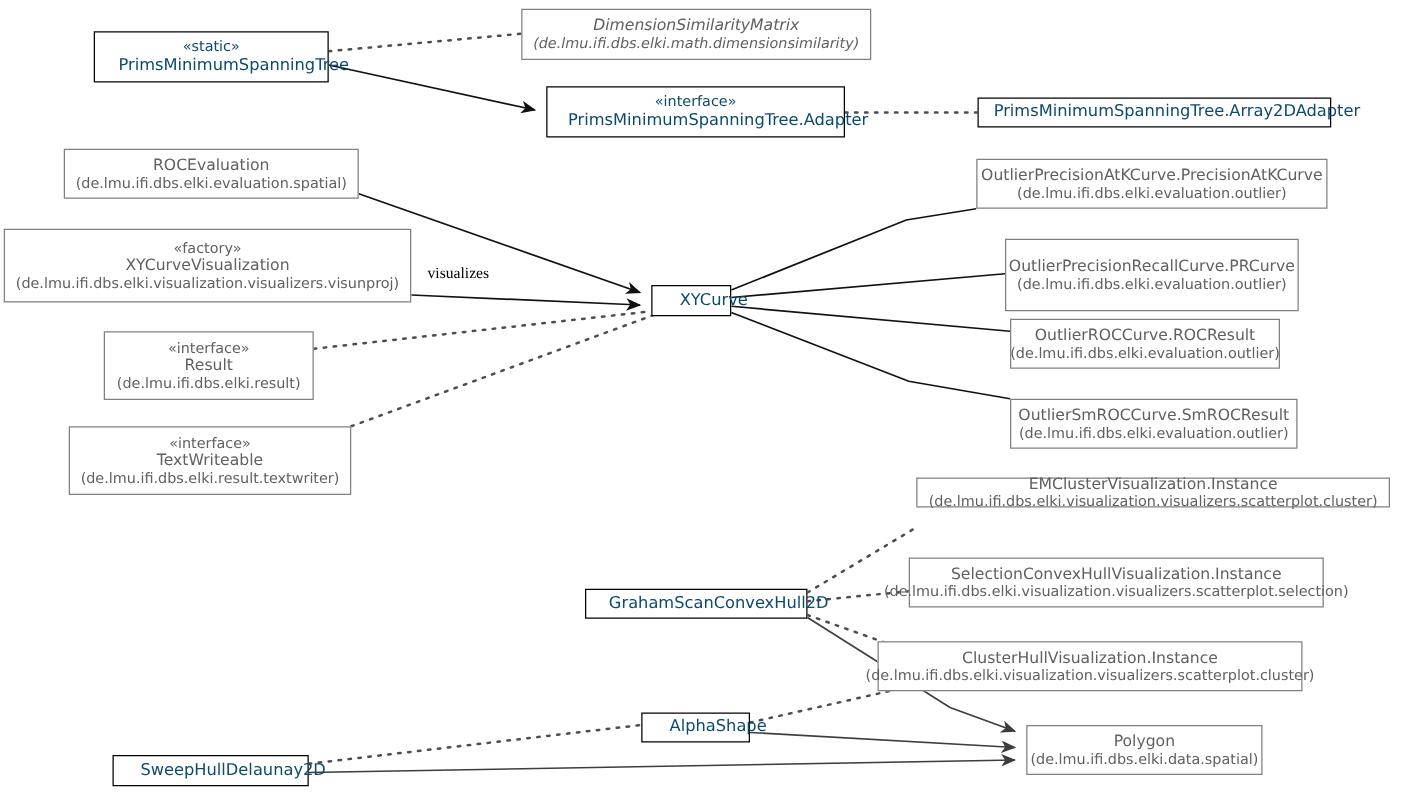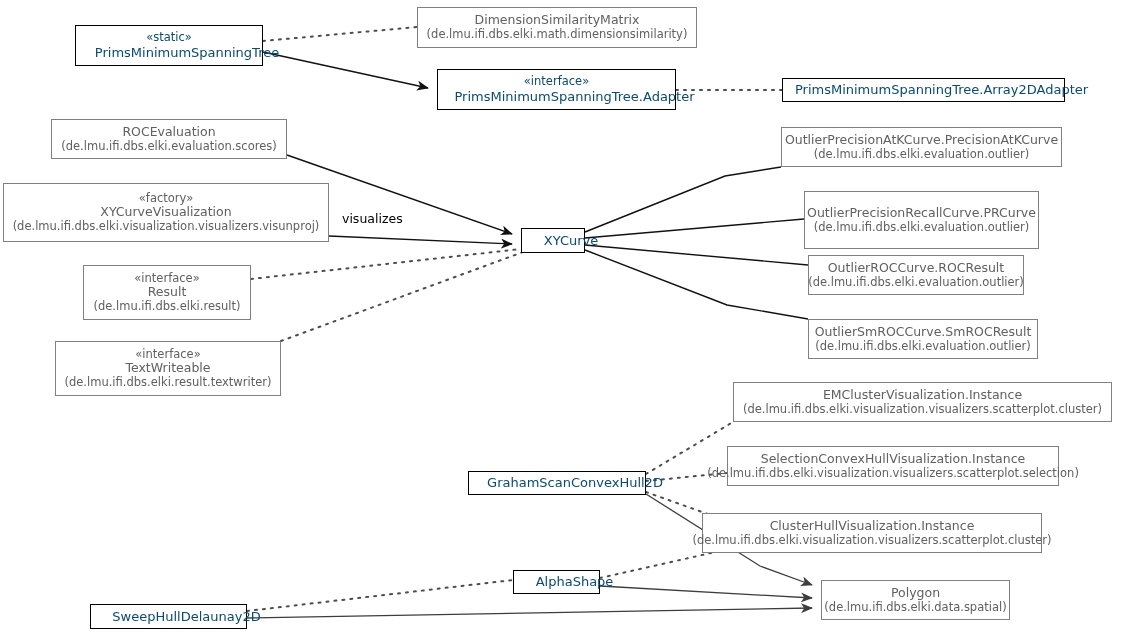--- a/index.html
+++ b/index.html
@@ -40,20 +40,21 @@
   .node.primary {
     border: 1px solid #000000;
     color: #0c4a6e;
   }
   
   .node.secondary {
     border: 1px solid #808080;
     color: #606060;
   }
   .node.italic {
+    font-style: italic;
   }
   .line {
     display: block;
   }
   .stereo {
     font-size: 11.5px;
   }
   .name {
     font-size: 12.5px;
   }
@@ -136,21 +137,21 @@
     <span class="line stereo">«interface»</span>
     <span class="line name">PrimsMinimumSpanningTree.Adapter</span>
   </div>
 
   <div class="node primary" style="left:782px;top:78px;width:283px;height:24px;">
     <span class="line name">PrimsMinimumSpanningTree.Array2DAdapter</span>
   </div>
 
   <div class="node secondary" style="left:51px;top:119px;width:236px;height:40px;">
     <span class="line name">ROCEvaluation</span>
-    <span class="line pkg">(de.lmu.ifi.dbs.elki.evaluation.scores)</span>
+    <span class="line pkg">(de.lmu.ifi.dbs.elki.evaluation.spatial)</span>
   </div>
 
   <div class="node secondary" style="left:3px;top:183px;width:326px;height:59px;">
     <span class="line stereo">«factory»</span>
     <span class="line name">XYCurveVisualization</span>
     <span class="line pkg">(de.lmu.ifi.dbs.elki.visualization.visualizers.visunproj)</span>
   </div>
 
   <div class="node primary" style="left:521px;top:228px;width:64px;height:25px;">
     <span class="line name">XYCurve</span>
@@ -181,21 +182,21 @@
   <div class="node secondary" style="left:808px;top:255px;width:216px;height:40px;">
     <span class="line name">OutlierROCCurve.ROCResult</span>
     <span class="line pkg">(de.lmu.ifi.dbs.elki.evaluation.outlier)</span>
   </div>
 
   <div class="node secondary" style="left:808px;top:319px;width:230px;height:40px;">
     <span class="line name">OutlierSmROCCurve.SmROCResult</span>
     <span class="line pkg">(de.lmu.ifi.dbs.elki.evaluation.outlier)</span>
   </div>
 
-  <div class="node secondary" style="left:733px;top:382px;width:379px;height:40px;">
+  <div class="node secondary" style="left:733px;top:382px;width:379px;height:24px;">
     <span class="line name">EMClusterVisualization.Instance</span>
     <span class="line pkg">(de.lmu.ifi.dbs.elki.visualization.visualizers.scatterplot.cluster)</span>
   </div>
 
   <div class="node secondary" style="left:727px;top:446px;width:332px;height:40px;">
     <span class="line name">SelectionConvexHullVisualization.Instance</span>
     <span class="line pkg">(de.lmu.ifi.dbs.elki.visualization.visualizers.scatterplot.selection)</span>
   </div>
 
   <div class="node secondary" style="left:702px;top:513px;width:340px;height:40px;">
@@ -213,15 +214,15 @@
 
   <div class="node primary" style="left:90px;top:604px;width:157px;height:25px;">
     <span class="line name">SweepHullDelaunay2D</span>
   </div>
 
   <div class="node secondary" style="left:821px;top:580px;width:189px;height:40px;">
     <span class="line name">Polygon</span>
     <span class="line pkg">(de.lmu.ifi.dbs.elki.data.spatial)</span>
   </div>
 
-  <span class="edge-label" style="left:342px;top:211px;">visualizes</span>
+  <span class="edge-label" style="left:342px;top:211px;font-family:Liberation Serif, serif;">visualizes</span>
 
 </div>
 
 </body></html>

